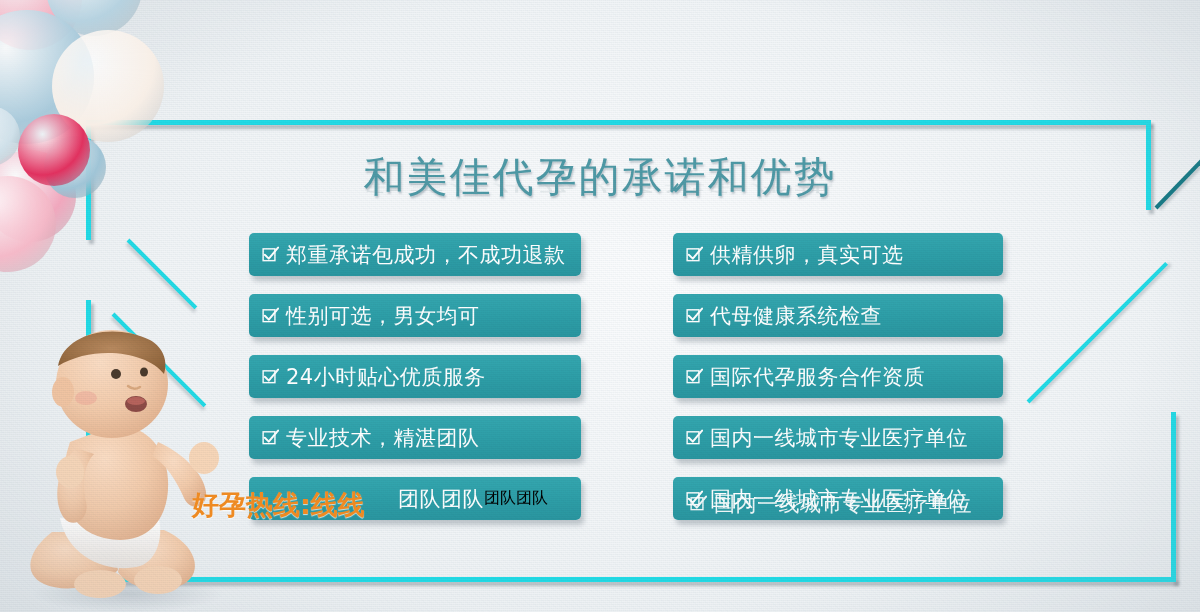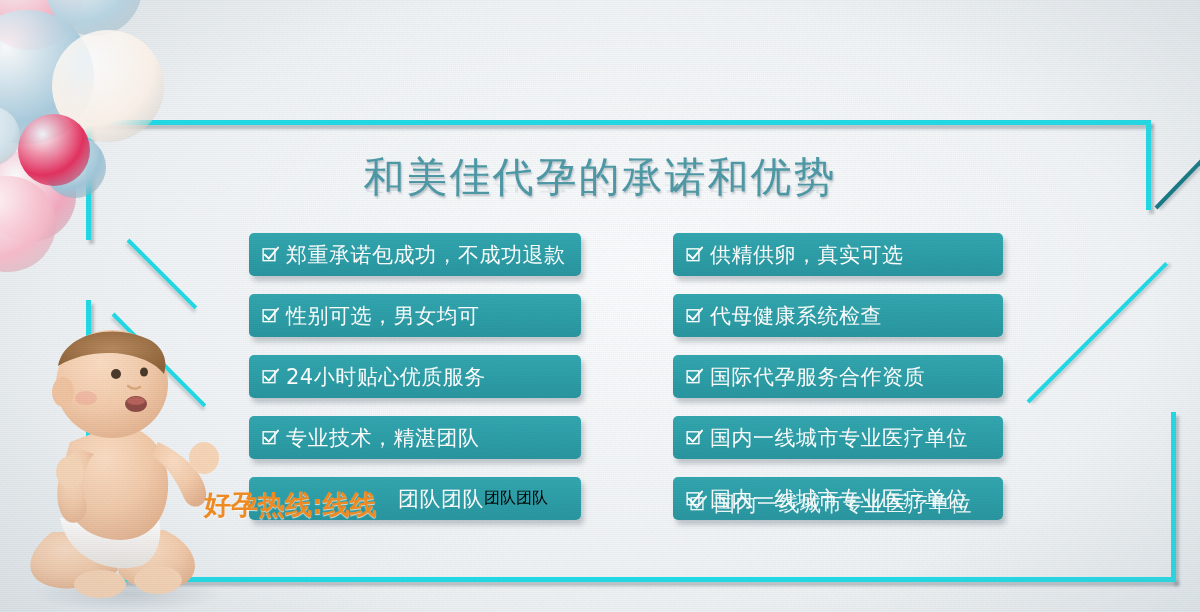--- a/index.html
+++ b/index.html
@@ -152,21 +152,21 @@
   #pill-left-5 {
     width: 332px;
     overflow: hidden;
   }
   #pill-left-5 .lbl { margin-left: 112px; }
   #pill-left-5 .chk { visibility: hidden; }
 
   
   #hotline {
     position: absolute;
-    left: 204px;
+    left: 192px;
     top: 487px;
     color: #ee8a22;
     font-size: 27px;
     font-weight: bold;
     letter-spacing: 0px;
     white-space: nowrap;
     text-shadow: 0 1px 1px rgba(255,255,255,.75);
     font-family: "DejaVu Sans", "Liberation Sans", sans-serif;
     z-index: 30;
   }

